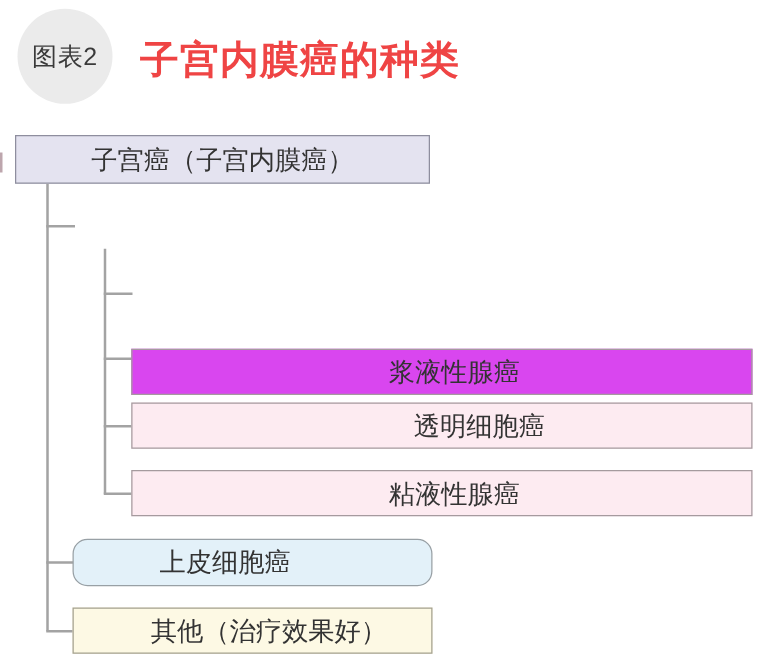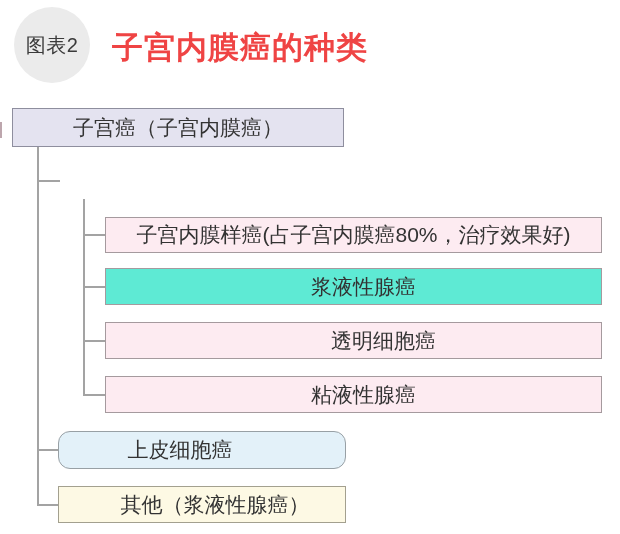--- a/index.html
+++ b/index.html
@@ -70,33 +70,30 @@
   <div class="line h-mucin"></div>
   <div class="line h-epith"></div>
   <div class="line h-other"></div>
   <div class="edge-mark"></div>
 
   <div class="node" id="b-root" style="background: rgb(228, 227, 240);">
     <span>子宫癌（子宫内膜癌）</span>
   </div>
 
 
-  <div class="node" id="b-endo" style="background: rgb(253, 235, 241);">
-    <span>子宫内膜样癌(占子宫内膜癌80%，治疗效果好)</span>
-  </div>
-  <div class="node" id="b-serous" style="background: #5eead4;">
+  <div class="node" id="b-serous" style="background: #d946ef; margin-top: 11px;">
     <span>浆液性腺癌</span>
   </div>
   <div class="node" id="b-clear" style="background: rgb(253, 235, 241);">
     <span>透明细胞癌</span>
   </div>
   <div class="node" id="b-mucin" style="background: rgb(253, 235, 241);">
     <span>粘液性腺癌</span>
   </div>
 
   <div class="node" id="b-epith" style="background: rgb(227, 241, 249); border-radius: 12px;">
     <span>上皮细胞癌</span>
   </div>
   <div class="node" id="b-other" style="background: rgb(253, 249, 228);">
-    <span>其他（浆液性腺癌）</span>
+    <span>其他（治疗效果好）</span>
   </div>
 
 </div>
 
 </body></html>

